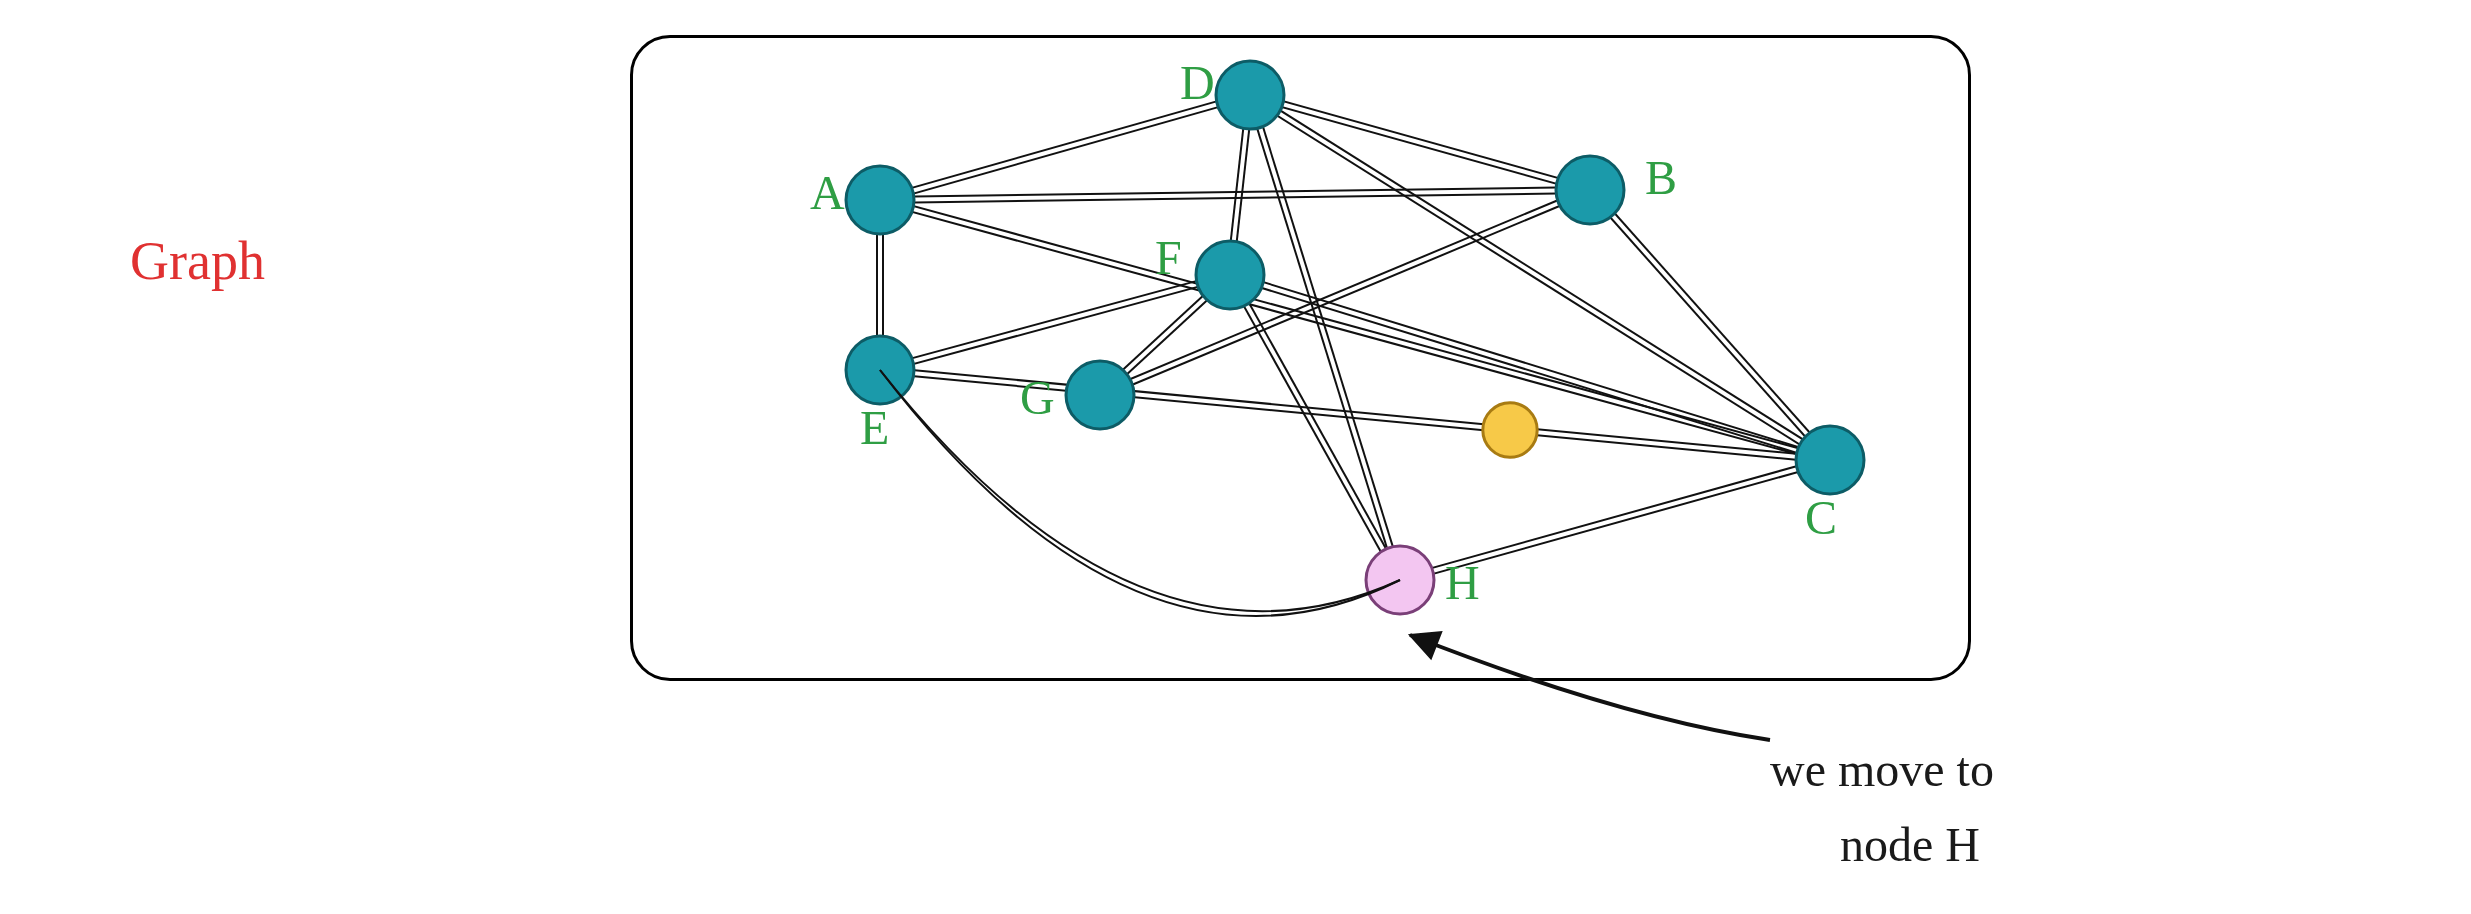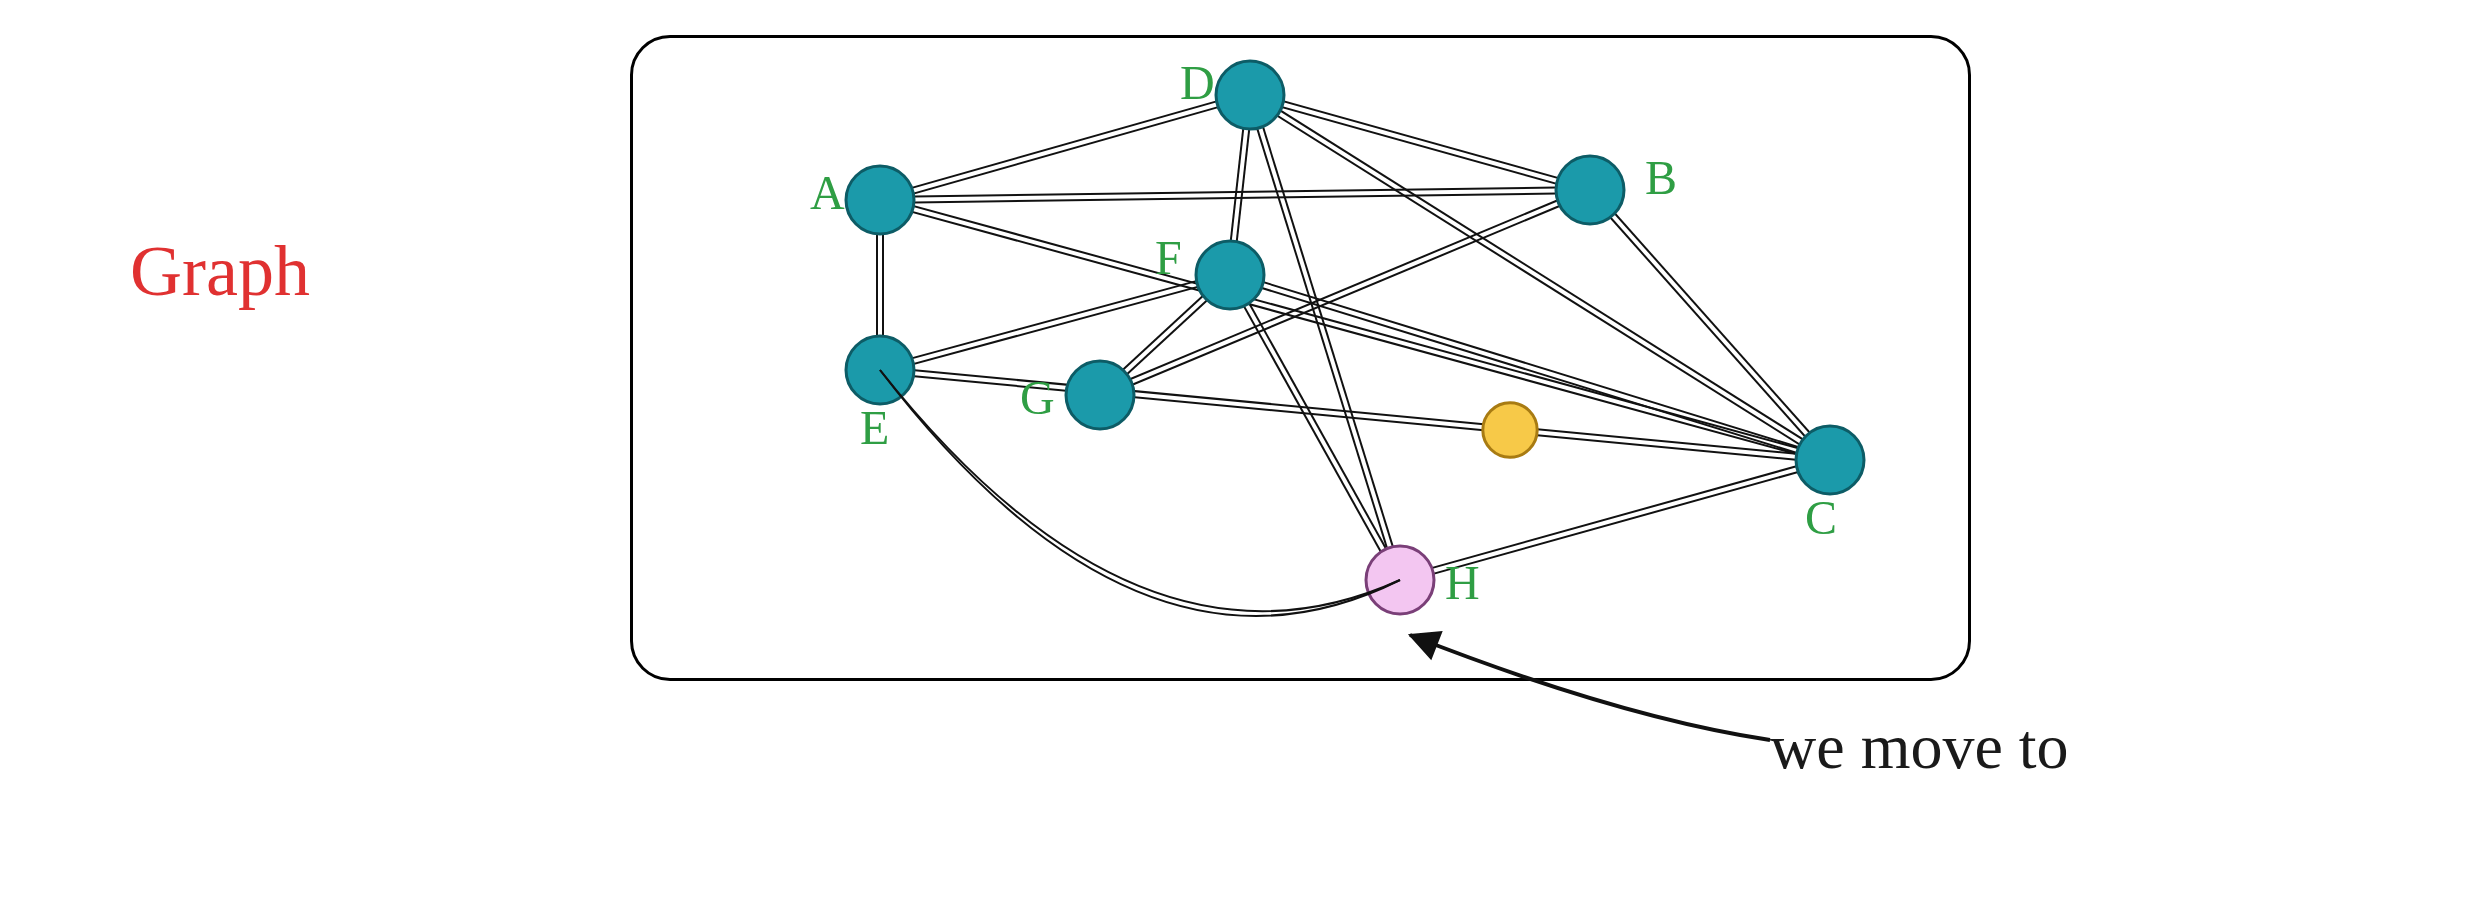--- a/index.html
+++ b/index.html
@@ -11,21 +11,21 @@
     font-family: "Comic Sans MS", "Comic Sans", "Segoe Script", cursive;
   }
   .canvas {
     position: relative;
     width: 2471px;
     height: 914px;
   }
   .title-line {
     position: absolute;
     color: #e03131;
-    font-size: 72px;
+    font-size: 54px;
     font-weight: 400;
     white-space: nowrap;
   }
   .frame {
     position: absolute;
     border: 3px solid #000;
     border-radius: 40px;
     background: #fff;
   }
   svg.graph {
@@ -34,24 +34,25 @@
   }
   .node-label {
     position: absolute;
     color: #2f9e44;
     font-size: 48px;
     font-weight: 400;
   }
   .annotation {
     position: absolute;
     color: #1a1a1a;
-    font-size: 64px;
+    font-size: 48px;
     text-align: center;
     line-height: 1.15;
     white-space: nowrap;
+    margin-top: 32px;
   }
 </style>
 </head>
 <body>
 
 <div class="canvas">
 
   <div class="title-line" style="left:130px; top:230px;">Graph</div>
 
   <div class="frame" style="left:630px; top:35px; width:1335px; height:640px;"></div>
@@ -115,14 +116,15 @@
   <div class="node-label" style="left:810px;  top:165px;">A</div>
   <div class="node-label" style="left:1645px; top:150px;">B</div>
   <div class="node-label" style="left:1805px; top:490px;">C</div>
   <div class="node-label" style="left:1180px; top:55px;">D</div>
   <div class="node-label" style="left:860px;  top:400px;">E</div>
   <div class="node-label" style="left:1155px; top:230px;">F</div>
   <div class="node-label" style="left:1020px; top:370px;">G</div>
   <div class="node-label" style="left:1445px; top:555px;">H</div>
 
   <div class="annotation" style="left:1770px; top:710px;">we move to</div>
+  <div class="annotation" style="left:1840px; top:785px;">node H</div>
 
 </div>
 
 </body></html>

